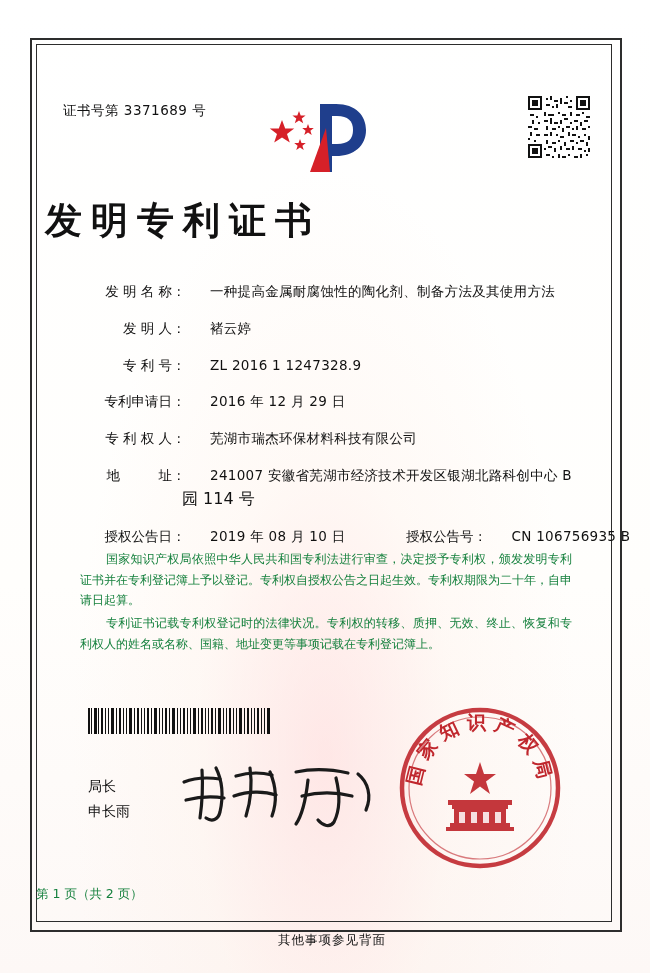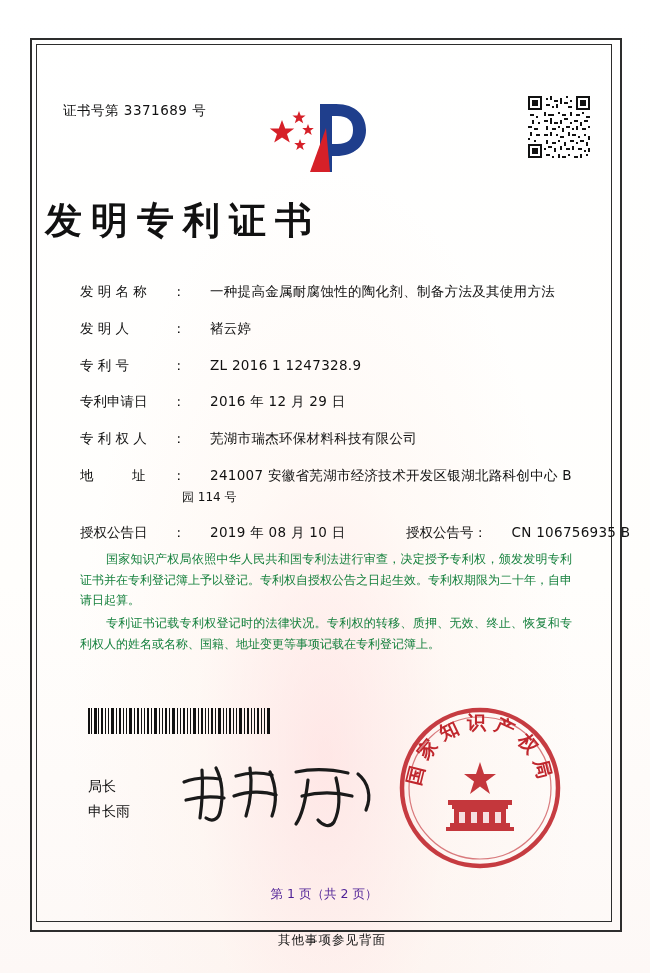--- a/index.html
+++ b/index.html
@@ -113,20 +113,21 @@
     display: flex;
     align-items: flex-start;
     margin-bottom: 16.5px;
     line-height: 1.5;
   }
   .flabel {
     flex: 0 0 auto;
     width: 92px;
     white-space: pre;
     letter-spacing: 0px;
+    text-align: right;
   }
   .fcolon {
     flex: 0 0 auto;
     width: 10px;
   }
   .fvalue {
     flex: 1 1 auto;
     letter-spacing: 0.3px;
     margin-left: 28px;
   }
@@ -137,21 +138,21 @@
   .sub-label {
     flex: 0 0 auto;
     white-space: pre;
     margin-left: 14px;
   }
   .addr2 {
     margin-left: 102px;
     margin-top: -13px;
     margin-bottom: 16.5px;
     font-family: "DejaVu Sans", sans-serif;
-    font-size: 12px;
+    font-size: 16px;
   }
 
   
   .paras {
     position: absolute;
     left: 44px;
     top: 505px;
     width: 492px;
     font-family: "DejaVu Sans", sans-serif;
     font-size: 12px;
@@ -209,24 +210,24 @@
     font-size: 12.5px;
     color: #c0272d;
     letter-spacing: 0.5px;
   }
 
   .page-no {
     position: absolute;
     left: 0;
     top: 842px;
     width: 576px;
-    text-align: center;
+    text-align: left;
     font-family: "DejaVu Sans", sans-serif;
     font-size: 12.5px;
-    color: #4c1d95;
+    color: #15803d;
   }
 
   .footnote {
     position: absolute;
     left: 7px;
     top: 932px;
     width: 650px;
     text-align: center;
     font-family: "DejaVu Sans", sans-serif;
     font-size: 12.5px;

